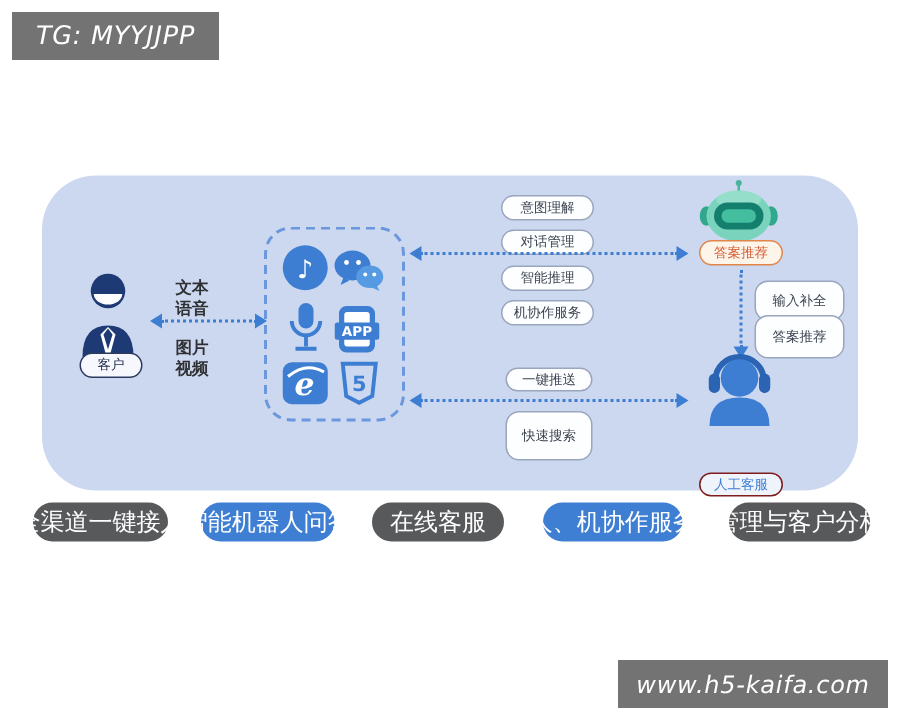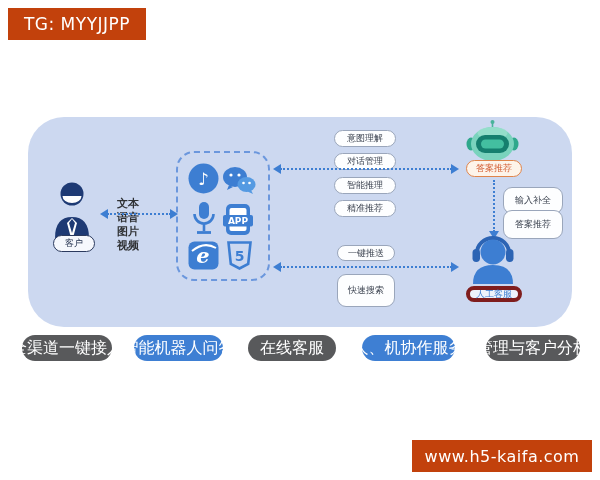--- a/index.html
+++ b/index.html
@@ -1,29 +1,29 @@
 <!DOCTYPE html>
 <html><head>
 <meta charset="utf-8">
 <style>
   * { margin:0; padding:0; box-sizing:border-box; }
   html,body { width:600px; height:480px; }
   body { position:relative; background:#ffffff; font-family:"DejaVu Sans","Liberation Sans",sans-serif; overflow:hidden; }
 
-  .badge { position:absolute; background:#c2410c; color:#fff; display:flex; align-items:center; justify-content:center; letter-spacing:0.5px; }
+  .badge { position:absolute; background:#737373; color:#fff; display:flex; align-items:center; justify-content:center; letter-spacing:0.5px;font-style:italic; }
   .badge-top { left:8px; top:8px; width:138px; height:32px; font-size:17px; }
   .badge-bottom { left:412px; top:440px; width:180px; height:32px; font-size:16px; }
 
   .panel { position:absolute; left:28px; top:117px; width:544px; height:210px; background:#ccd8f0; border-radius:36px; }
 
   
   .pill { position:absolute; background:#fdfeff; border:1px solid #9aa6bb; border-radius:9px; display:flex; align-items:center; justify-content:center; font-size:9px; color:#3c4350; white-space:nowrap; }
 
   .pill-orange { background:#fdf4ea; border:1px solid #e0854b; color:#d45f35; }
-  .pill-blue   { background:#eef3fc; border:4px solid #7f1d1d; color:#3d7ed2; }
+  .pill-blue   { background:#eef3fc; border:1px solid #7f1d1d; color:#3d7ed2;margin-top:29px; }
   .pill-navy   { background:#f6f8fd; border:1.5px solid #2b3a5e; color:#22304e; }
 
   
   .arrow-h { position:absolute; height:0; border-top:2px dotted #3d7ed2; }
   .arrow-h .head-l { position:absolute; left:-7px; top:-6px; width:0; height:0;
     border-style:solid; border-width:5px 8px 5px 0; border-color:transparent #3d7ed2 transparent transparent; }
   .arrow-h .head-r { position:absolute; right:-7px; top:-6px; width:0; height:0;
     border-style:solid; border-width:5px 0 5px 8px; border-color:transparent transparent transparent #3d7ed2; }
   .arrow-v { position:absolute; width:0; border-left:2px dotted #3d7ed2; }
   .arrow-v .head-d { position:absolute; bottom:-7px; left:-6px; width:0; height:0;
@@ -54,21 +54,21 @@
   <svg width="44" height="57" viewBox="0 0 44 57">
     <circle cx="22" cy="13" r="11.5" fill="#1e3a74"></circle>
     <path d="M12.5 15 a9.5 7 0 0 0 19 0 z" fill="#fefefe"></path>
     <path d="M5 57 q0-21 17-21 q17 0 17 21 z" fill="#1e3a74"></path>
     <path d="M22 37 l5 5 -3.5 13 h-3 L17 42 z" fill="#fff"></path>
     <path d="M22 38 l3 4 -3 10 -3-10 z" fill="#1e3a74"></path>
   </svg>
 </div>
 <div class="pill pill-navy" style="left:53px; top:223px; width:42px; height:17px;margin-top:12px;">客户</div>
 
-<div class="media-text" style="left:117px; top:185px;margin-top:12px;">
+<div class="media-text" style="left:117px; top:185px;">
   <div>文本</div>
   <div>语音</div>
 </div>
 <div class="arrow-h" style="left:107px; top:213px; width:64px;">
   <span class="head-l"></span>
   <span class="head-r"></span>
 </div>
 <div class="media-text" style="left:117px; top:225px;">
   <div>图片</div>
   <div>视频</div>
@@ -120,21 +120,21 @@
 <div class="chan-icon" style="left:226px; top:240px;">
   <svg width="27" height="31" viewBox="0 0 27 31">
     <path d="M2.5 2.5 h22 l-2.3 21.5 L13.5 28.5 4.8 24 Z" fill="none" stroke="#3d7ed2" stroke-width="2.6"></path>
     <text x="13.5" y="20.5" text-anchor="middle" font-size="14" font-weight="bold" fill="#3d7ed2" font-family="DejaVu Sans, sans-serif">5</text>
   </svg>
 </div>
 
 <div class="pill" style="left:334px; top:130px; width:62px; height:17px;">意图理解</div>
 <div class="pill" style="left:334px; top:153px; width:62px; height:17px;">对话管理</div>
 <div class="pill" style="left:334px; top:177px; width:62px; height:17px;">智能推理</div>
-<div class="pill" style="left:334px; top:200px; width:62px; height:17px;">精准推荐</div>
+<div class="pill" style="left:334px; top:200px; width:62px; height:17px;">机协作服务</div>
 
 <div class="arrow-h" style="left:280px; top:168px; width:172px;">
   <span class="head-l"></span>
   <span class="head-r"></span>
 </div>
 
 <div style="position:absolute; left:466px; top:119px;">
   <svg width="53" height="43" viewBox="0 0 53 43">
     <line x1="26.5" y1="3" x2="26.5" y2="9" stroke="#49b39b" stroke-width="1.6"></line>
     <circle cx="26.5" cy="3" r="2" fill="#49b39b"></circle>

